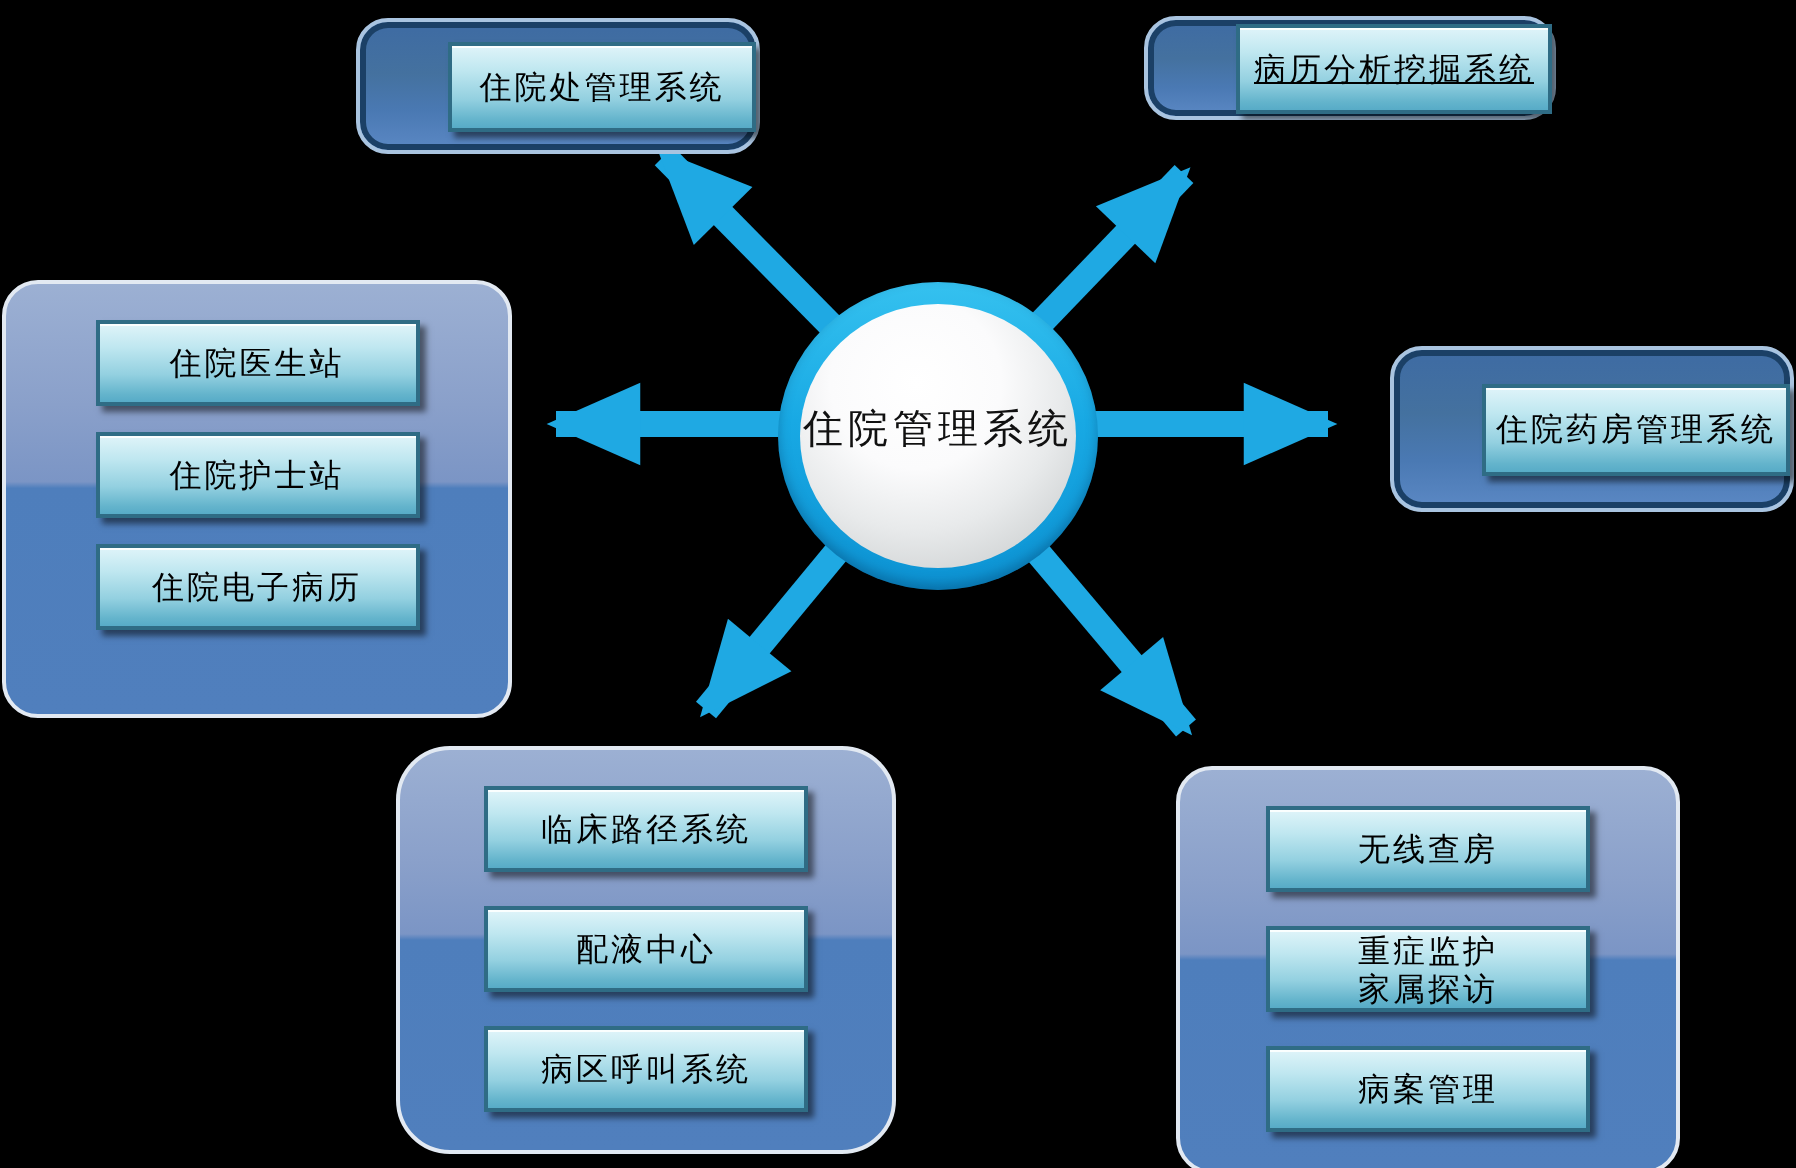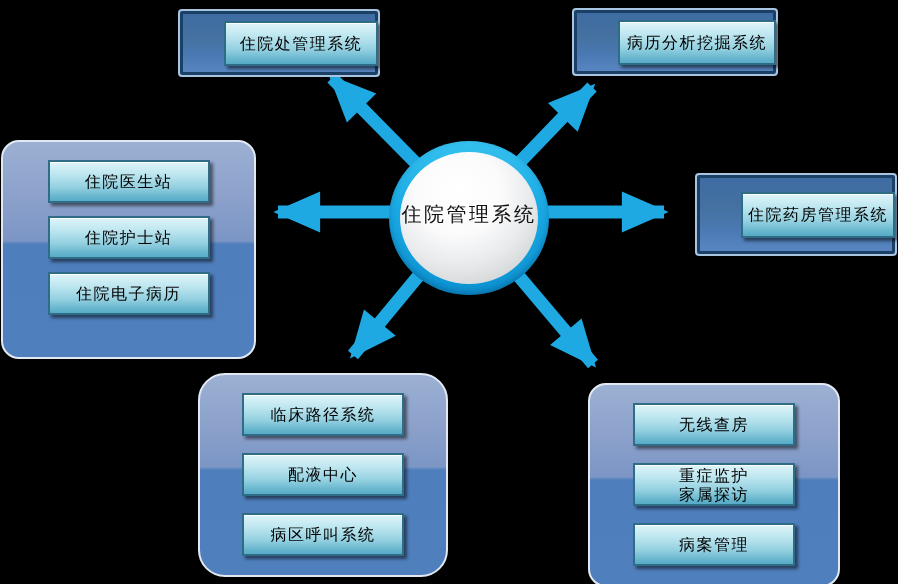--- a/index.html
+++ b/index.html
@@ -14,21 +14,21 @@
     font-family:"DejaVu Sans","Liberation Sans",sans-serif;
     width:898px;height:584px;position:relative;overflow:hidden;
   }
   .canvas{position:absolute;inset:0;width:898px;height:584px;background:var(--background,#000);}
   .arrow-layer{position:absolute;left:0;top:0;width:898px;height:584px;}
   .arrow-layer line{stroke:var(--arrow,#1FA9E3);}
   .arrow-layer marker path{fill:var(--arrow,#1FA9E3);}
 
   
   .single{
-    position:absolute;border-radius:4px;
+    position:absolute;border-radius:16px;
     border:2px solid var(--box-outline-light);
     box-shadow:inset 0 0 0 3px var(--box-border-dark);
     background:linear-gradient(180deg,#3E6BA3 0%,#44719F 40%,#4A79B3 70%,#5B88C4 100%);
     display:flex;align-items:center;justify-content:center;padding-left:44px;
   }
   .group{
     position:absolute;border-radius:18px;
     border:2px solid #E2E9F2;
     background:linear-gradient(180deg,#9CB0D3 0%,#8AA0CA 28%,#7B95C5 46%,#4E7EBC 47.5%,#507FBD 100%);
     display:flex;flex-direction:column;align-items:center;
@@ -37,21 +37,21 @@
     background:linear-gradient(180deg,#DFF4F9 0%,#BFE7F0 30%,#93D0E0 65%,#64B4CC 90%,#57ABC7 100%);
     border:2px solid var(--btn-border);
     box-shadow:3px 3px 3px rgba(0,0,0,.5), inset 0 1px 0 rgba(255,255,255,.85);
     display:flex;align-items:center;justify-content:center;
     color:#000;font-size:16px;letter-spacing:1.5px;text-align:center;
   }
   .btn span{white-space:pre-line;line-height:19px;}
 
   .node-top-left {left:178px;top:9px;  width:202px;height:68px;}
   .node-top-left  .btn{width:160px;height:45px;}
-  .node-top-right{left:572px;top:8px;  width:206px;height:68px;}
+  .node-top-right{left:572px;top:8px;  width:206px;height:52px;text-decoration:underline;}
   .node-top-right .btn{width:162px;height:45px;}
   .node-right    {left:695px;top:173px;width:202px;height:83px;}
   .node-right     .btn{width:174px;height:46px;}
 
   .group-left        {left:1px; top:140px;width:255px;height:219px;padding-top:18px;gap:13px;}
   .group-bottom-left {left:198px;top:373px;width:250px;height:204px;padding-top:18px;gap:17px;border-radius:27px;}
   .group-bottom-right{left:588px;top:383px;width:252px;height:204px;padding-top:18px;gap:17px;}
   .group .btn{width:162px;min-height:43px;}
 
   

